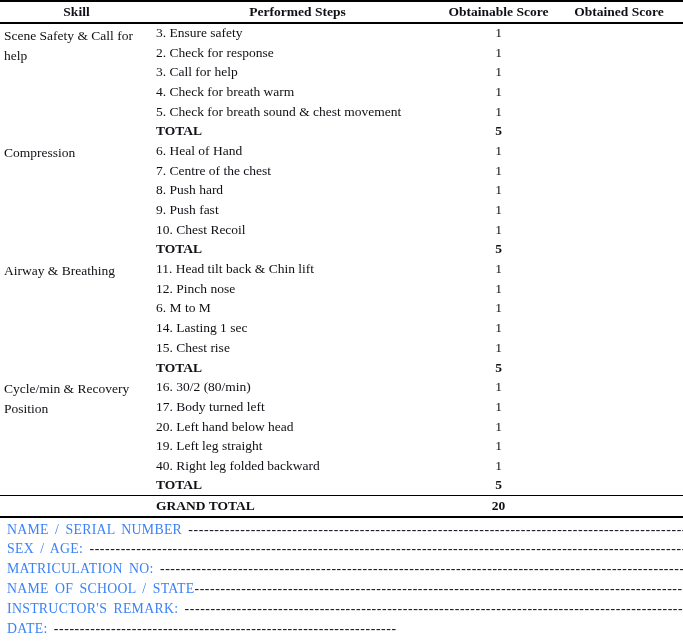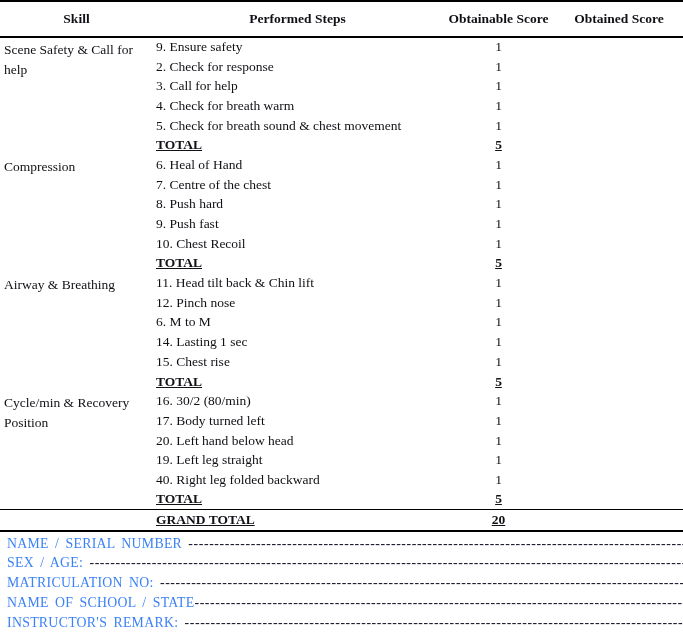--- a/index.html
+++ b/index.html
@@ -13,21 +13,21 @@
   
   table#score-table {
     width: 683px;
     border-collapse: collapse;
     table-layout: fixed;
   }
   #score-table thead th {
     font-size: 13.5px;
     font-weight: bold;
     text-align: center;
-    height: 36px;
+    height: 22px;
     padding: 0;
     vertical-align: middle;
     border-top: 2px solid #000;
     border-bottom: 2px solid #000;
     white-space: nowrap;
     overflow: hidden;
   }
   #score-table td {
     font-size: 13.5px;
     padding: 0;
@@ -42,21 +42,21 @@
     white-space: normal;
   }
   #score-table .step-cell {
     padding-left: 3px;
     height: 19.7px;
   }
   #score-table .score-cell {
     text-align: center;
     height: 19.7px;
   }
-  #score-table .total { font-weight: bold; text-decoration: underline; }
+  #score-table .total { font-weight: bold; }
   #score-table tr.grand-row td {
     border-top: 1.5px solid #000;
     border-bottom: 2px solid #000;
     height: 21px;
     margin-top: 18px;
   }
   
   #form-area { padding-top: 2px; }
   .form-line {
     height: 19.9px;
@@ -85,21 +85,21 @@
     <tr>
       <th>Skill</th>
       <th>Performed Steps</th>
       <th>Obtainable Score</th>
       <th>Obtained Score</th>
     </tr>
   </thead>
   <tbody id="score-body">
       <tr>
         <td class="skill-cell" rowspan="6">Scene Safety &amp; Call for help</td>
-        <td class="step-cell">9. Ensure safety</td>
+        <td class="step-cell">3. Ensure safety</td>
         <td class="score-cell">1</td>
         <td class="score-cell"></td>
       </tr>
       <tr>
         <td class="step-cell">2. Check for response</td>
         <td class="score-cell">1</td>
         <td class="score-cell"></td>
       </tr>
       <tr>
         <td class="step-cell">3. Call for help</td>
@@ -222,13 +222,14 @@
       </tr>
     </tbody>
 </table>
 
 <div id="form-area">
     <div class="form-line"><span class="form-label">NAME / SERIAL NUMBER </span><span class="form-dashes">-----------------------------------------------------------------------------------------------------------------------------</span></div>
     <div class="form-line"><span class="form-label">SEX / AGE: </span><span class="form-dashes">-----------------------------------------------------------------------------------------------------------------------------</span></div>
     <div class="form-line"><span class="form-label">MATRICULATION NO: </span><span class="form-dashes">-----------------------------------------------------------------------------------------------------------------------------</span></div>
     <div class="form-line"><span class="form-label">NAME OF SCHOOL / STATE</span><span class="form-dashes">-----------------------------------------------------------------------------------------------------------------------------</span></div>
     <div class="form-line"><span class="form-label">INSTRUCTOR'S REMARK: </span><span class="form-dashes">-----------------------------------------------------------------------------------------------------------------------------</span></div>
+    <div class="form-line"><span class="form-label">DATE: </span><span class="form-dashes">------------------------------------------------------------------</span></div>
   </div>
 
 </body></html>

